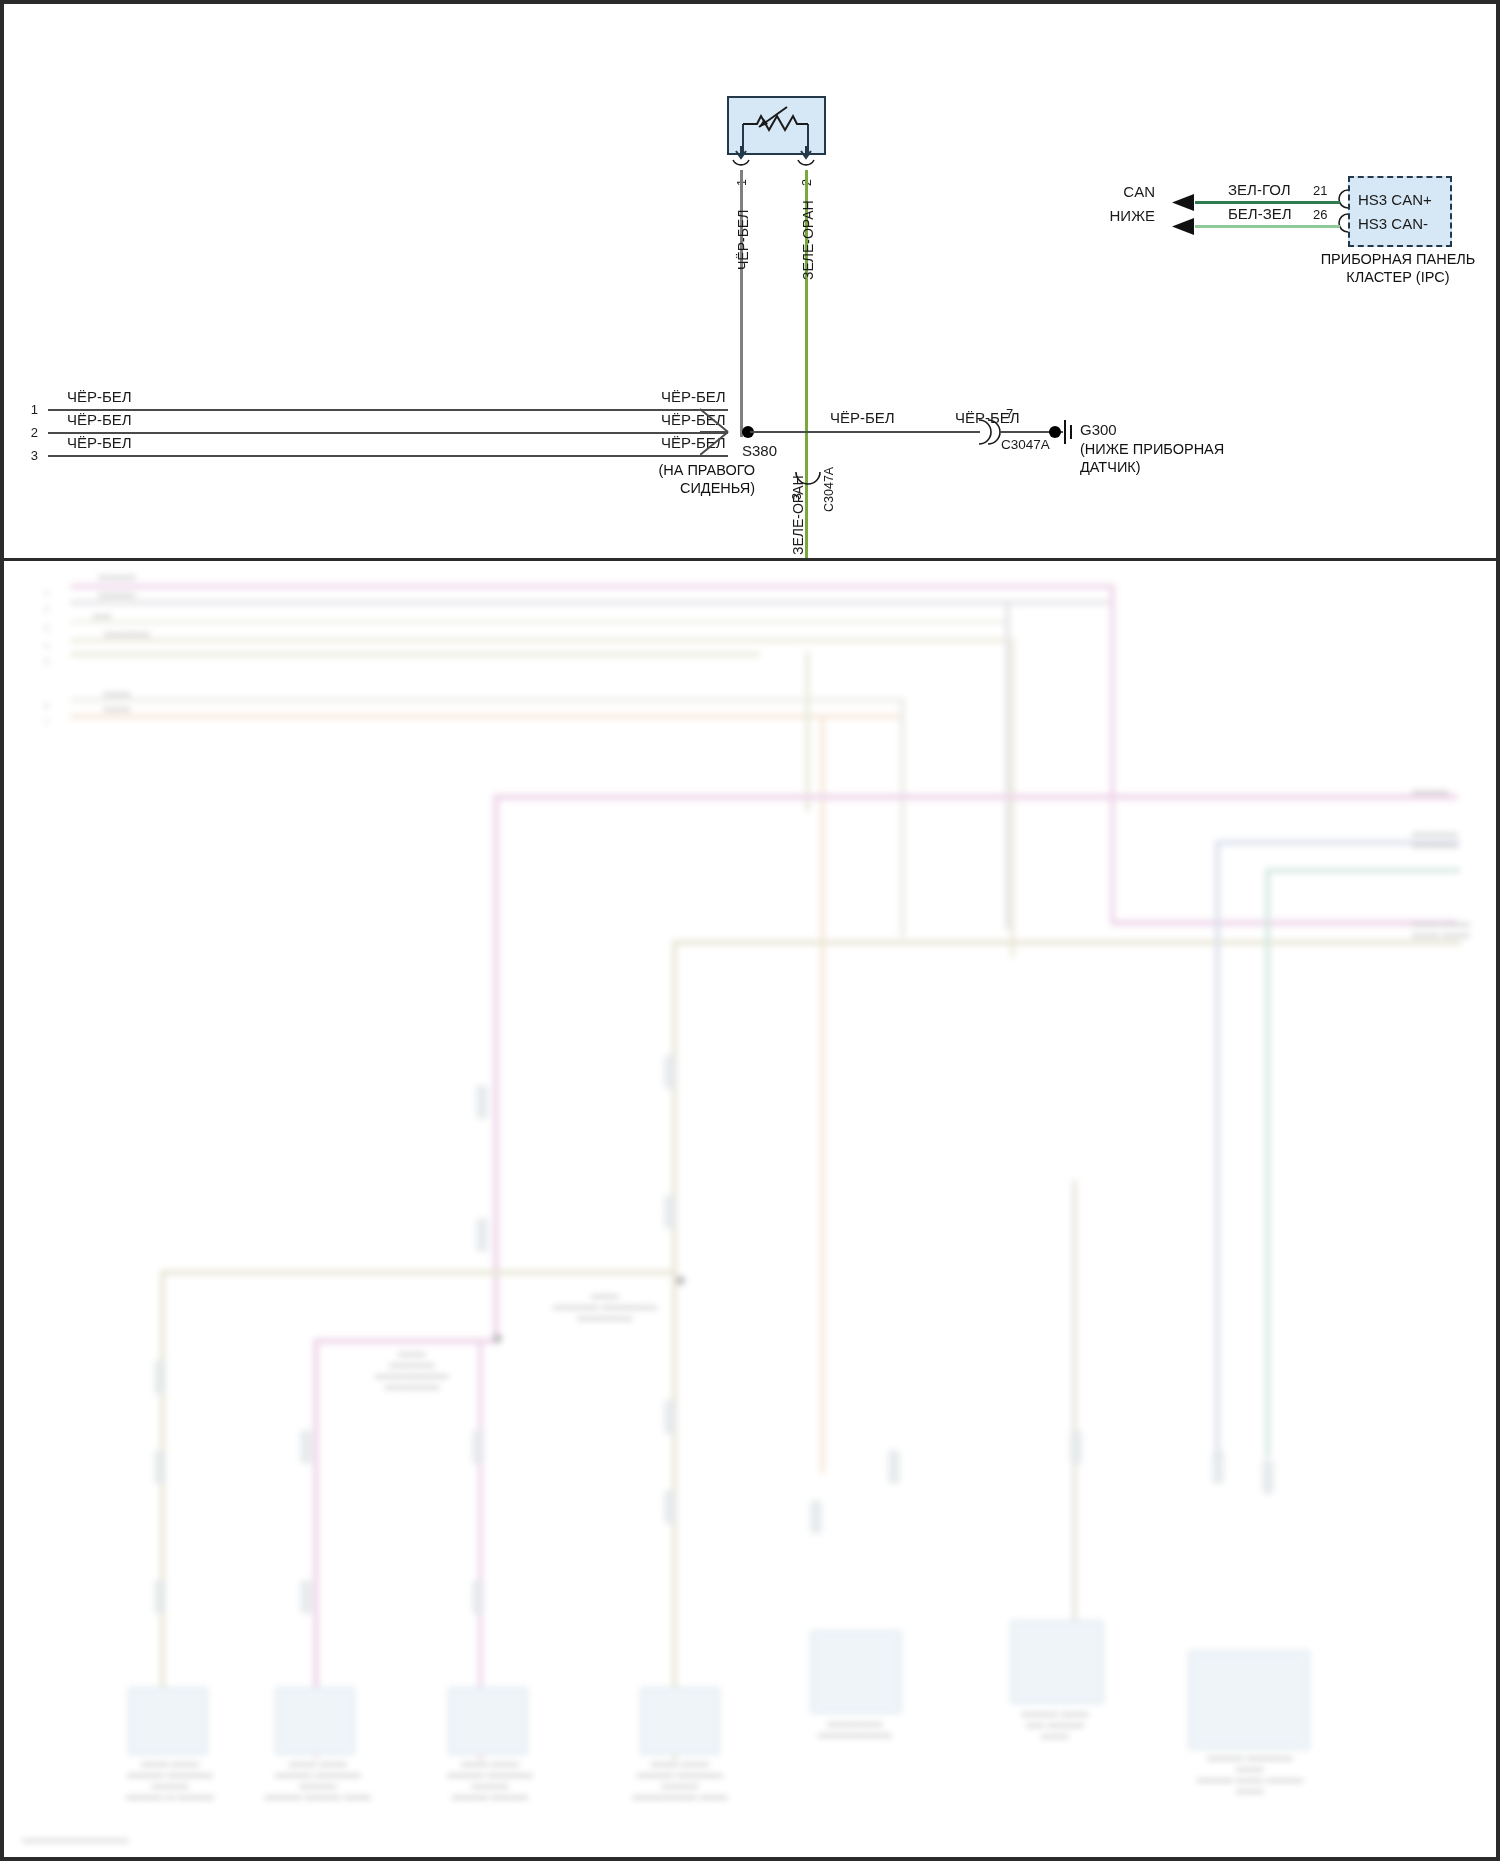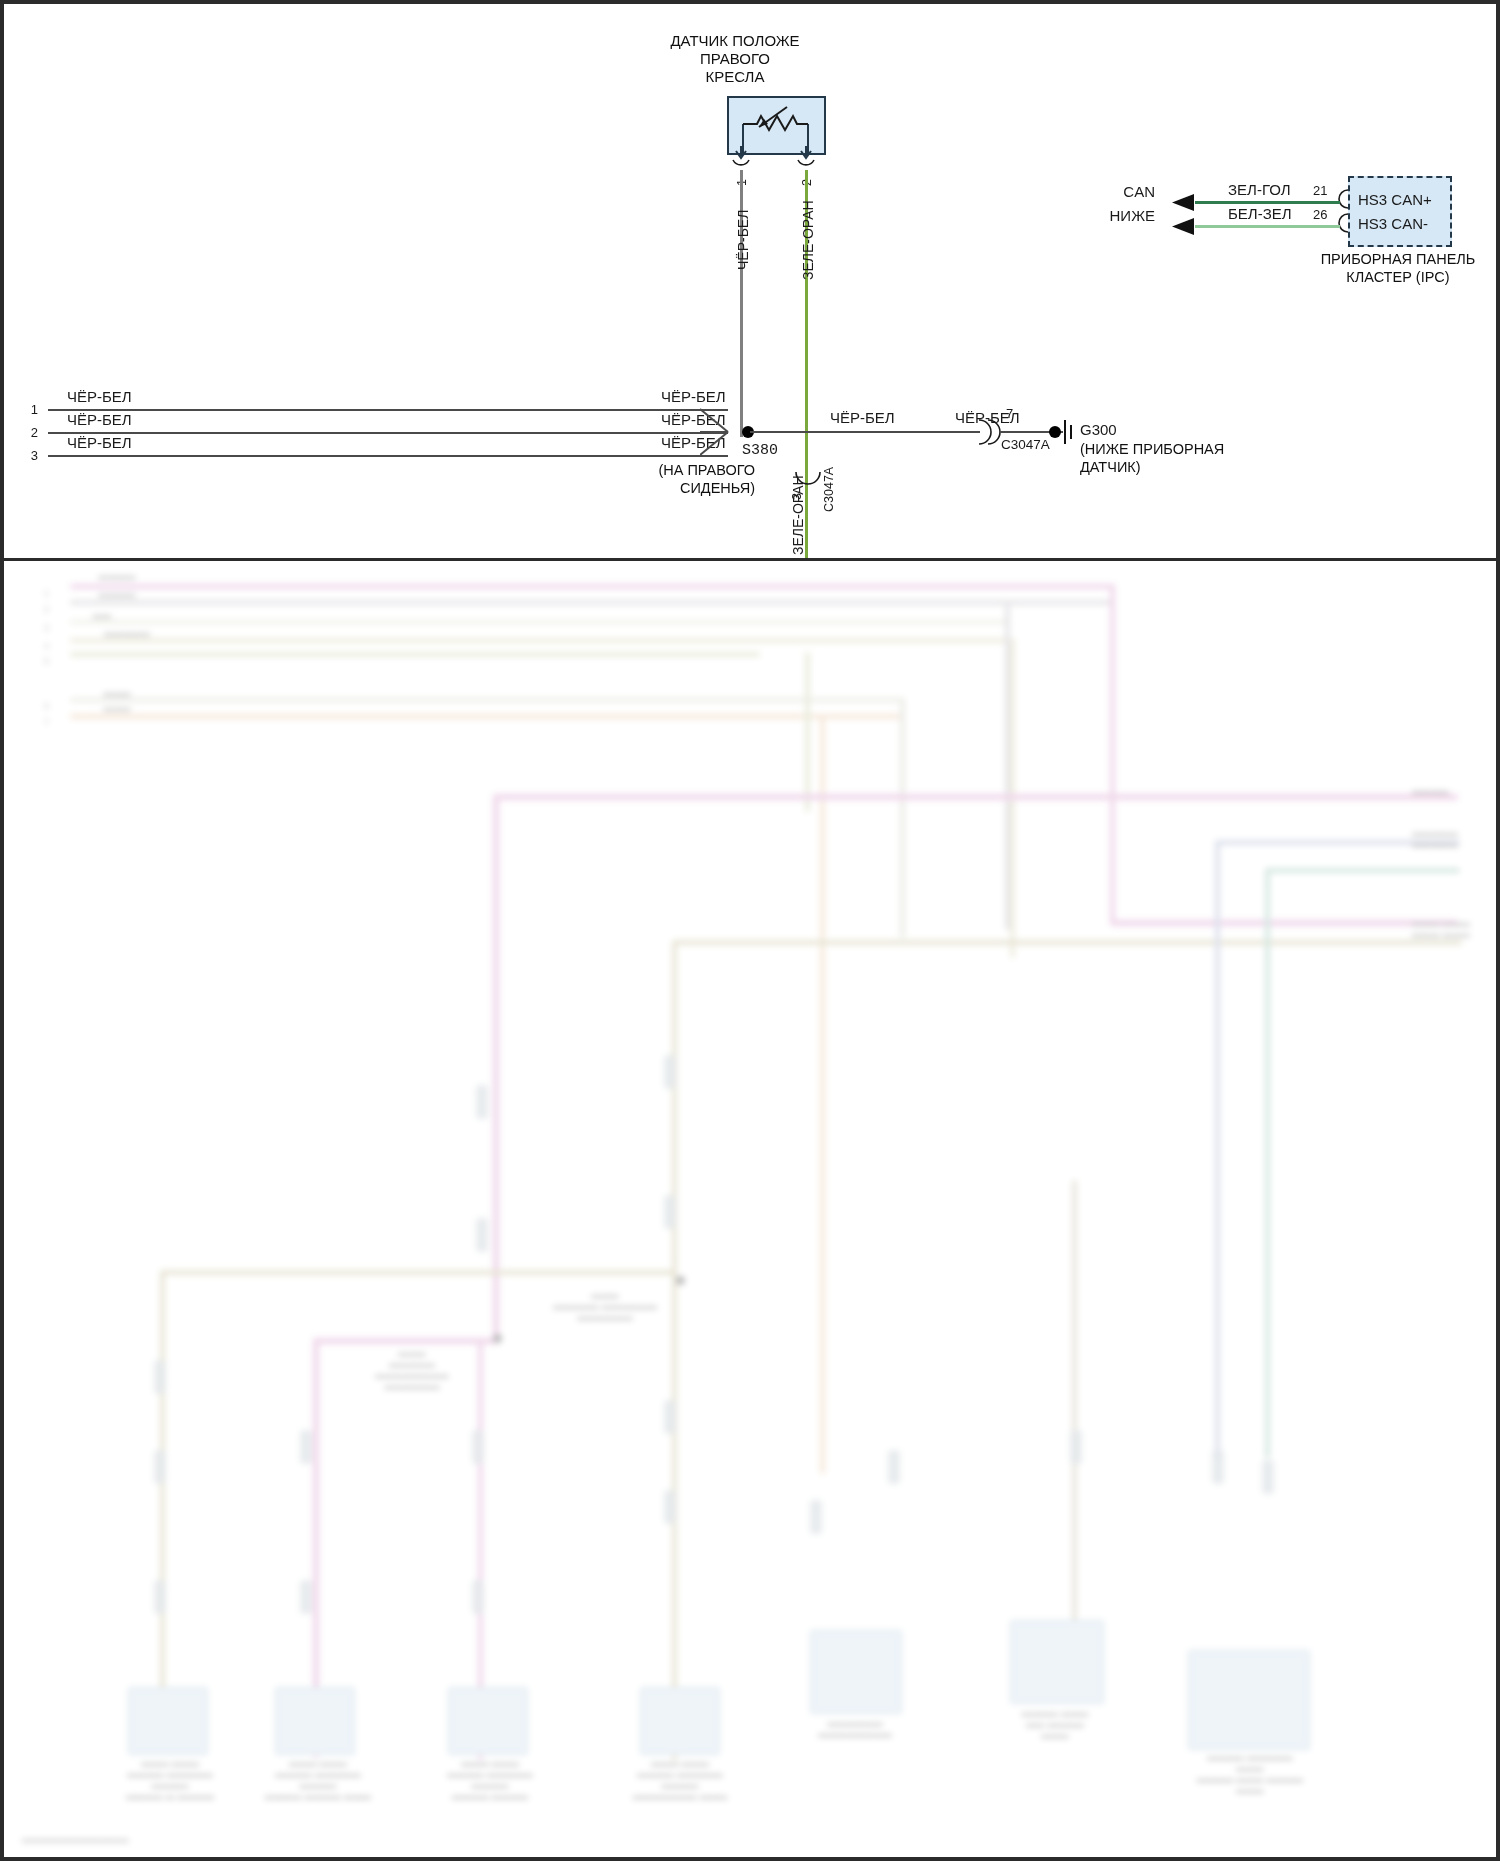--- a/index.html
+++ b/index.html
@@ -217,23 +217,20 @@
     <div class="lbl" style="left:1412px;top:828px;width:70px;text-align:left;">▬▬▬▬▬
 ▬▬▬▬▬</div>
     <div class="lbl" style="left:1412px;top:918px;width:70px;text-align:left;">▬▬▬ ▬▬▬
 ▬▬▬ ▬▬▬</div>
 
     <div class="lbl" style="left:22px;top:1834px;width:200px;text-align:left;font-size:8px;">▬▬▬▬▬▬▬▬▬▬▬▬▬</div>
   </div>
 
   <div id="top-panel">
 
-    <div class="ttl" style="left:620px;top:32px;width:230px;">ДАТЧИК ПОЛОЖЕ
-ПРАВОГО
-КРЕСЛА</div>
 
     <div id="sensor-box" style="left:727px;top:96px;width:95px;height:55px;">
       <svg width="95" height="55" viewBox="0 0 95 55" style="display:block;">
 
         <path d="M14,26 L14,55" stroke="#23394a" stroke-width="2" fill="none"></path>
 
         <path d="M79,26 L79,55" stroke="#23394a" stroke-width="2" fill="none"></path>
 
         <path d="M14,26 L28,26 L32,18 L40,32 L48,18 L56,32 L64,18 L68,26 L79,26" stroke="#1a1a1a" stroke-width="2" fill="none"></path>
 
@@ -306,21 +303,21 @@
     <div class="txt" style="left:661px;top:434px;">ЧЁР-БЕЛ</div>
 
     <svg style="position:absolute;left:700px;top:400px;width:60px;height:68px;">
       <path d="M0,9 L28,32" stroke="#4a4a4a" stroke-width="2" fill="none"></path>
       <path d="M0,32 L28,32" stroke="#4a4a4a" stroke-width="2" fill="none"></path>
       <path d="M0,55 L28,32" stroke="#4a4a4a" stroke-width="2" fill="none"></path>
     </svg>
 
     <div class="node-dot" style="left:742px;top:426px;width:12px;height:12px;"></div>
 
-    <div class="txt" style="left:742px;top:442px;font-family:Liberation Mono, monospace;">S380</div>
+    <div class="txt" style="left:742px;top:442px;">S380</div>
     <div class="cap-r" style="left:590px;top:461px;width:165px;">(НА ПРАВОГО</div>
     <div class="cap-r" style="left:590px;top:479px;width:165px;">СИДЕНЬЯ)</div>
 
     <div class="h-wire" style="left:750px;top:431px;width:230px;"></div>
     <div class="txt" style="left:830px;top:409px;">ЧЁР-БЕЛ</div>
 
     <svg style="position:absolute;left:975px;top:418px;width:26px;height:28px;">
       <path d="M4,2 A11,11 0 0 1 4,26" stroke="#1a1a1a" stroke-width="1.6" fill="none"></path>
       <path d="M13,2 A11,11 0 0 1 13,26" stroke="#1a1a1a" stroke-width="1.6" fill="none"></path>
     </svg>

